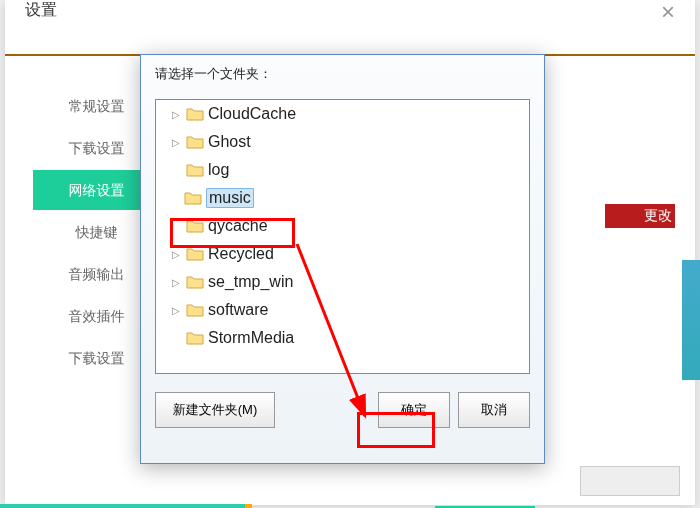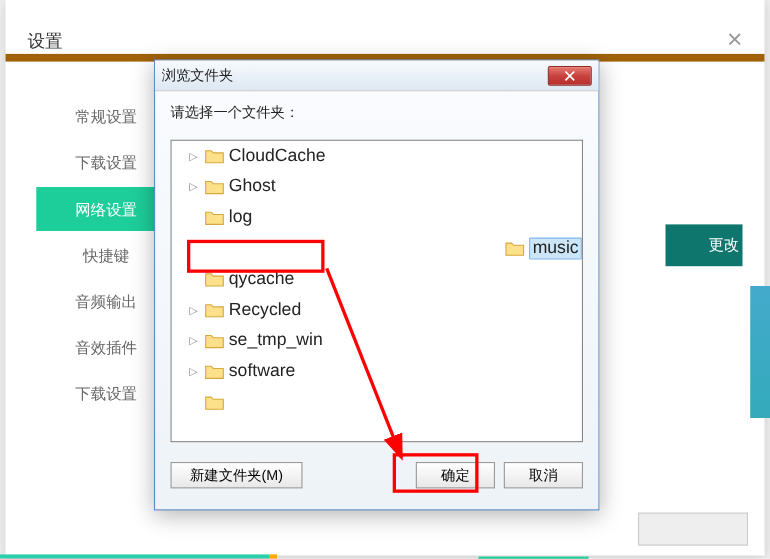--- a/index.html
+++ b/index.html
@@ -1,58 +1,58 @@
 <!DOCTYPE html>
 <html><head>
 <meta charset="utf-8">
 <style>
 * { box-sizing: border-box; margin: 0; padding: 0; }
 body { font-family: "Microsoft YaHei", Arial, sans-serif; background: #f0f0f0; width: 700px; height: 508px; position: relative; overflow: hidden; }
 
 .main-window { position: absolute; top: 0; left: 5px; width: 690px; height: 505px; background: #fff; box-shadow: 0 2px 12px rgba(0,0,0,0.15); }
-.main-header { height: 56px; display: flex; align-items: flex-end; justify-content: space-between; padding: 0 20px; border-bottom: 7px solid #a16207; }
+.main-header { height: 56px; display: flex; align-items: flex-start; justify-content: space-between; padding: 0 20px; border-bottom: 2px solid #a16207; }
 .main-title { font-size: 16px; color: #333; }
 .close-btn { font-size: 24px; color: #999; cursor: pointer; line-height: 1; }
 
 .main-body { display: flex; height: 449px; }
 .sidebar { width: 155px; padding-top: 30px; padding-left: 28px; }
 .sidebar-item { display: block; height: 40px; line-height: 40px; text-align: center; font-size: 14px; color: #666; cursor: pointer; margin-bottom: 2px; }
 .sidebar-item.active { background: #1ece9a; color: #fff; }
 
 .content { flex: 1; padding: 30px 20px; position: relative; }
-.change-btn { position: absolute; right: 20px; top: 148px; width: 70px; height: 38px; background: #0f766e; color: #fff; border: none; font-size: 14px; cursor: pointer; padding-left: 36px; }
+.change-btn { position: absolute; right: 20px; top: 148px; width: 70px; height: 24px; background: #b91c1c; color: #fff; border: none; font-size: 14px; cursor: pointer; padding-left: 36px; }
 .save-all { position: absolute; right: 160px; top: 450px; width: 100px; height: 32px; background: #1ece9a; color: #fff; border: none; font-size: 14px; cursor: pointer; }
 
 
 .browse-dialog { position: absolute; left: 140px; top: 54px; width: 405px; height: 410px; background: linear-gradient(180deg, #fafcfe 0%, #eef3f8 100%); border: 1px solid #5b8bc5; box-shadow: 0 4px 20px rgba(0,0,0,0.3); }
 .browse-header { height: 28px; background: linear-gradient(180deg, #f7fafd 0%, #dde8f2 100%); display: flex; align-items: center; justify-content: space-between; padding: 0 6px; border-bottom: 1px solid #ccc; }
 .browse-title { font-size: 13px; color: #222; }
 .browse-close { width: 40px; height: 18px; background: linear-gradient(180deg, #e77a71 0%, #c84340 50%, #b82e2b 100%); border: 1px solid #8b2c28; border-radius: 2px; display: flex; align-items: center; justify-content: center; cursor: pointer; }
 .browse-close svg { display: block; }
 
 .browse-prompt { padding: 10px 14px; font-size: 13px; color: #222; }
 .tree { margin: 6px 14px; height: 275px; background: #fff; border: 1px solid #888; overflow-y: auto; position: relative; }
 .tree::-webkit-scrollbar { width: 17px; }
 .tree::-webkit-scrollbar-track { background: #f0f0f0; border-left: 1px solid #ddd; }
 .tree::-webkit-scrollbar-thumb { background: #c8c8c8; border: 1px solid #aaa; border-radius: 1px; }
 
 .tree-item { display: flex; align-items: center; height: 28px; padding-left: 16px; font-size: 16px; color: #222; cursor: pointer; position: relative; }
 .tree-item .tri { width: 10px; font-size: 10px; color: #888; margin-right: 4px; }
 .tree-item .folder-icon { margin-right: 4px; display: inline-flex; }
-.tree-item.selected { padding-left: 28px; justify-content: flex-end; }
+.tree-item.selected { padding-left: 28px; }
 .tree-item.selected .label { border: 1px solid #7eb6ea; background: #cde6f7; padding: 0 2px; border-radius: 1px; }
 
 .highlight-box { position: absolute; border: 3px solid #ff0000; pointer-events: none; }
 .hb1 { left: 170px; top: 218px; width: 125px; height: 30px; }
 .hb2 { left: 357px; top: 412px; width: 78px; height: 36px; }
 
 .arrow-svg { position: absolute; left: 295px; top: 240px; width: 120px; height: 185px; pointer-events: none; }
 
 .browse-buttons { display: flex; padding: 12px 14px; gap: 8px; align-items: center; }
-.btn { height: 24px; background: linear-gradient(180deg, #fff 0%, #e8e8e8 100%); border: 1px solid #999; font-size: 13px; cursor: pointer; padding: 0 12px; }
+.btn { height: 36px; background: linear-gradient(180deg, #fff 0%, #e8e8e8 100%); border: 1px solid #999; font-size: 13px; cursor: pointer; padding: 0 12px; }
 .btn-new { width: 120px; }
 .spacer { flex: 1; }
 .btn-ok, .btn-cancel { width: 72px; }
 
 .right-edge { position: absolute; right: 0; top: 260px; width: 18px; height: 120px; background: linear-gradient(180deg, #4ac 0%, #3ab 100%); }
 .bottom-bar { position: absolute; left: 0; bottom: 0; width: 700px; height: 4px; background: linear-gradient(90deg, #2dceaa 0%, #2dceaa 35%, #ffaa00 35%, #ffaa00 36%, transparent 36%); }
 
 .thumb-box { position: absolute; right: 20px; bottom: 12px; width: 100px; height: 30px; background: #eee; border: 1px solid #ccc; }
 </style>
 </head>
@@ -77,28 +77,20 @@
       <button class="change-btn">更改</button>
       <button class="save-all">全部保存</button>
     </div>
   </div>
 </div>
 
 <div class="right-edge"></div>
 <div class="thumb-box"></div>
 
 <div class="browse-dialog">
-  <div class="browse-header">
-    <div class="browse-title">浏览文件夹</div>
-    <div class="browse-close">
-      <svg width="12" height="10" viewBox="0 0 12 10">
-        <path d="M2 1 L10 9 M10 1 L2 9" stroke="#fff" stroke-width="1.6" fill="none"></path>
-      </svg>
-    </div>
-  </div>
   <div class="browse-prompt">请选择一个文件夹：</div>
   <div class="tree">
     <div class="tree-item">
       <span class="tri">▷</span>
       <span class="folder-icon">
           <svg width="18" height="16">
             <path d="M1 3h5l2 2h9v9H1z" fill="#fde08a" stroke="#d6a93e"></path>
           </svg>
         </span>
       <span class="label">CloudCache</span>
@@ -165,20 +157,21 @@
         </span>
       <span class="label">software</span>
     </div>
     <div class="tree-item">
       <span class="tri"></span>
       <span class="folder-icon">
           <svg width="18" height="16">
             <path d="M1 3h5l2 2h9v9H1z" fill="#fde08a" stroke="#d6a93e"></path>
           </svg>
         </span>
+      <span class="label">StormMedia</span>
     </div>
   </div>
   <div class="browse-buttons">
     <button class="btn btn-new">新建文件夹(M)</button>
     <div class="spacer"></div>
     <button class="btn btn-ok">确定</button>
     <button class="btn btn-cancel">取消</button>
   </div>
 </div>
 

